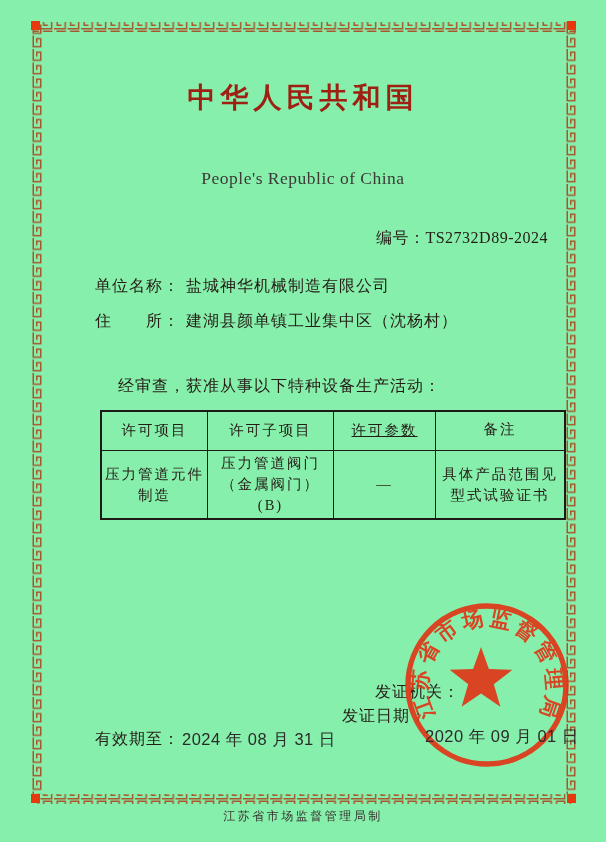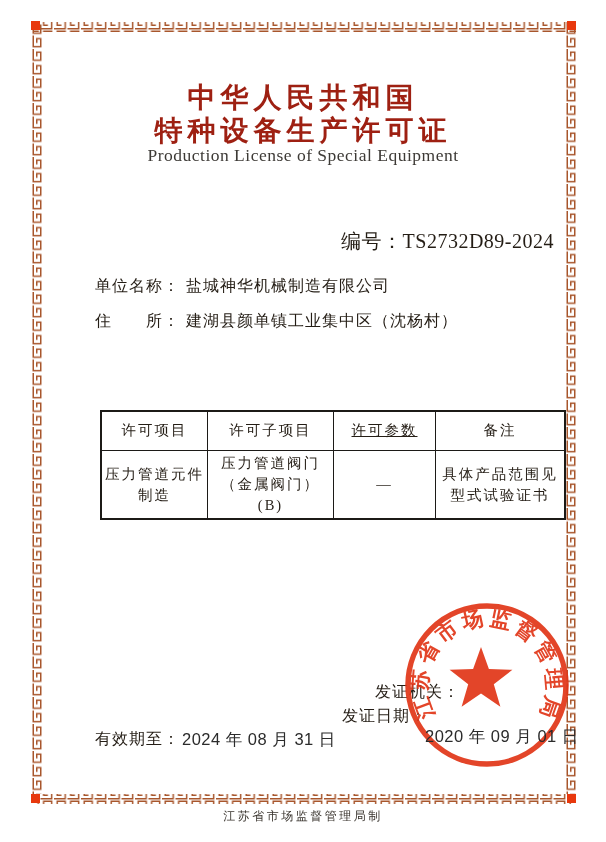--- a/index.html
+++ b/index.html
@@ -1,51 +1,51 @@
 <!DOCTYPE html>
 <html><head>
 <meta charset="utf-8">
 <style>
   html,body{margin:0;padding:0;}
   body{background:#e9e7e0;font-family:"Liberation Serif","DejaVu Serif",serif;}
   .page{
     position:relative;width:606px;height:842px;margin:0 auto;
-    background:#ffffff;overflow:hidden;color:#2a2520;
+    background:#86efac;overflow:hidden;color:#2a2520;
   }
   .frame-svg{position:absolute;left:0;top:0;z-index:0;}
   .abs{position:absolute;white-space:nowrap;}
 
   
   .title-cn{width:606px;text-align:center;font-weight:bold;color:#9e2012;
             font-size:28px;letter-spacing:5px;}
   .title-en{width:606px;text-align:center;color:#3d3a36;font-size:17.5px;letter-spacing:.5px;}
 
   
-  .license-no{top:228px;right:52px;font-size:20px;color:#241d15;letter-spacing:.5px;font-family:Liberation Serif, serif;}
+  .license-no{top:228px;right:58px;font-size:16px;color:#241d15;letter-spacing:.5px;font-family:Liberation Serif, serif;}
 
   
   .field{left:95px;font-size:16px;letter-spacing:1px;color:#241d15;}
   .field .val{margin-left:6px;}
   .statement{left:118px;top:376px;font-size:16px;letter-spacing:1px;color:#241d15;}
 
   
   .license-table{
     position:absolute;left:100px;top:410px;width:443px;
     border-collapse:collapse;table-layout:fixed;
     font-size:14.5px;color:#241d15;
   }
   .license-table th,.license-table td{
     border:1px solid #1c1a17;text-align:center;vertical-align:middle;
     padding:2px 2px;letter-spacing:2px;font-weight:normal;white-space:pre-line;
     line-height:1.45;
   }
   .license-table{border:2px solid #1c1a17;}
   .license-table thead th{height:34px;}
   .license-table tbody td{height:48px;}
-  .c1{width:101px;} .c2{width:121px;} .c3{width:97px;text-decoration:underline;} .c4{width:124px;}
+  .c1{width:101px;} .c2{width:121px;} .c3{width:97px;text-decoration:underline;} .c4{width:124px;font-family:Liberation Mono, monospace;}
 
   
   .b-label{font-size:16px;letter-spacing:1px;color:#241d15;z-index:1;}
   .b-bold{font-weight:bold;}
   .date-val{font-family:"Liberation Sans","DejaVu Sans",sans-serif;
             font-weight:normal;font-size:16.5px;color:#2b2b2b;letter-spacing:.5px;z-index:3;}
   .seal-svg{position:absolute;left:396px;top:594px;z-index:2;opacity:.92;}
 
   .footer-note{top:808px;width:606px;text-align:center;font-size:12px;
                letter-spacing:2.5px;color:#3a352f;}
@@ -65,33 +65,33 @@
     <rect x="33" y="794" width="543" height="10" fill="url(#mh)"></rect>
     <rect width="772" height="10" fill="url(#mh)" transform="translate(42,22) rotate(90)"></rect>
     <rect width="772" height="10" fill="url(#mh)" transform="translate(576,22) rotate(90)"></rect>
     <rect x="31" y="21" width="9" height="9" fill="#e8380d"></rect>
     <rect x="567" y="21" width="9" height="9" fill="#e8380d"></rect>
     <rect x="31" y="794" width="9" height="9" fill="#e8380d"></rect>
     <rect x="567" y="794" width="9" height="9" fill="#e8380d"></rect>
   </svg>
 
   <div class="abs title-cn" style="top:79px">中华人民共和国</div>
-  <div class="abs title-cn" style="top:112px">特种设备生产许可证</div>
-  <div class="abs title-en" style="top:145px">Production License of Special Equipment</div>
+  <div class="abs title-en" style="top:168px">People's Republic of China</div>
 
   <div class="abs license-no">
     <span>编号：</span><span>TS2732D89-2024</span>
   </div>
 
   <div class="abs field" style="top:276px">
     <span>单位名称：</span><span class="val">盐城神华机械制造有限公司</span>
   </div>
   <div class="abs field" style="top:311px">
     <span>住　　所：</span><span class="val">建湖县颜单镇工业集中区（沈杨村）</span>
   </div>
+  <div class="abs statement">经审查，获准从事以下特种设备生产活动：</div>
 
   <table class="license-table">
     <thead>
       <tr>
         <th class="c1">许可项目</th>
         <th class="c2">许可子项目</th>
         <th class="c3">许可参数</th>
         <th class="c4">备注</th>
       </tr>
     </thead>

